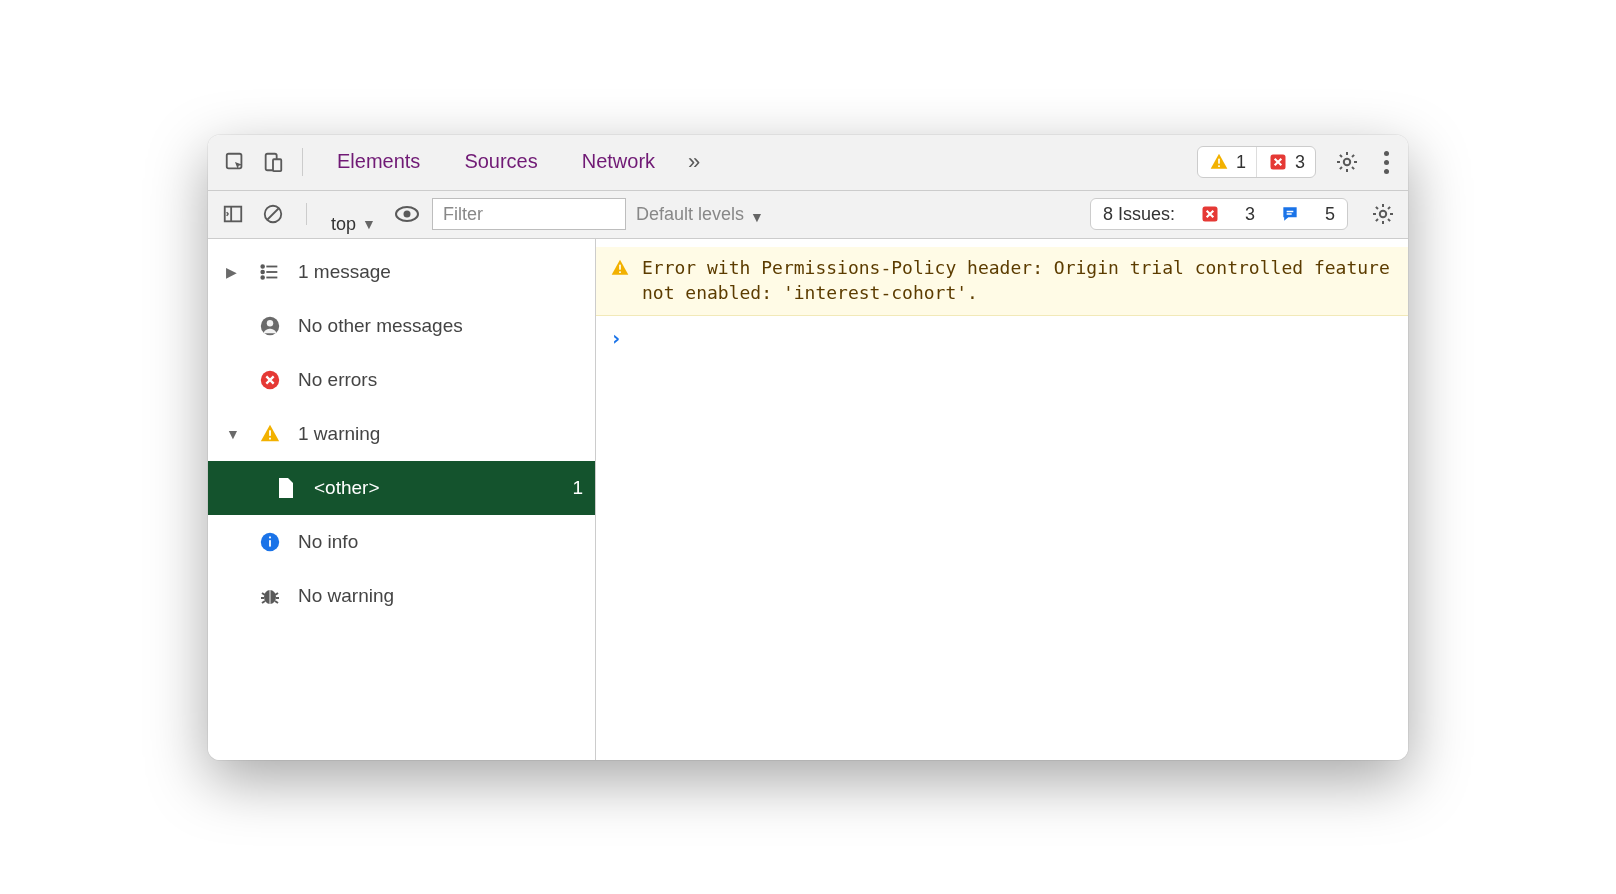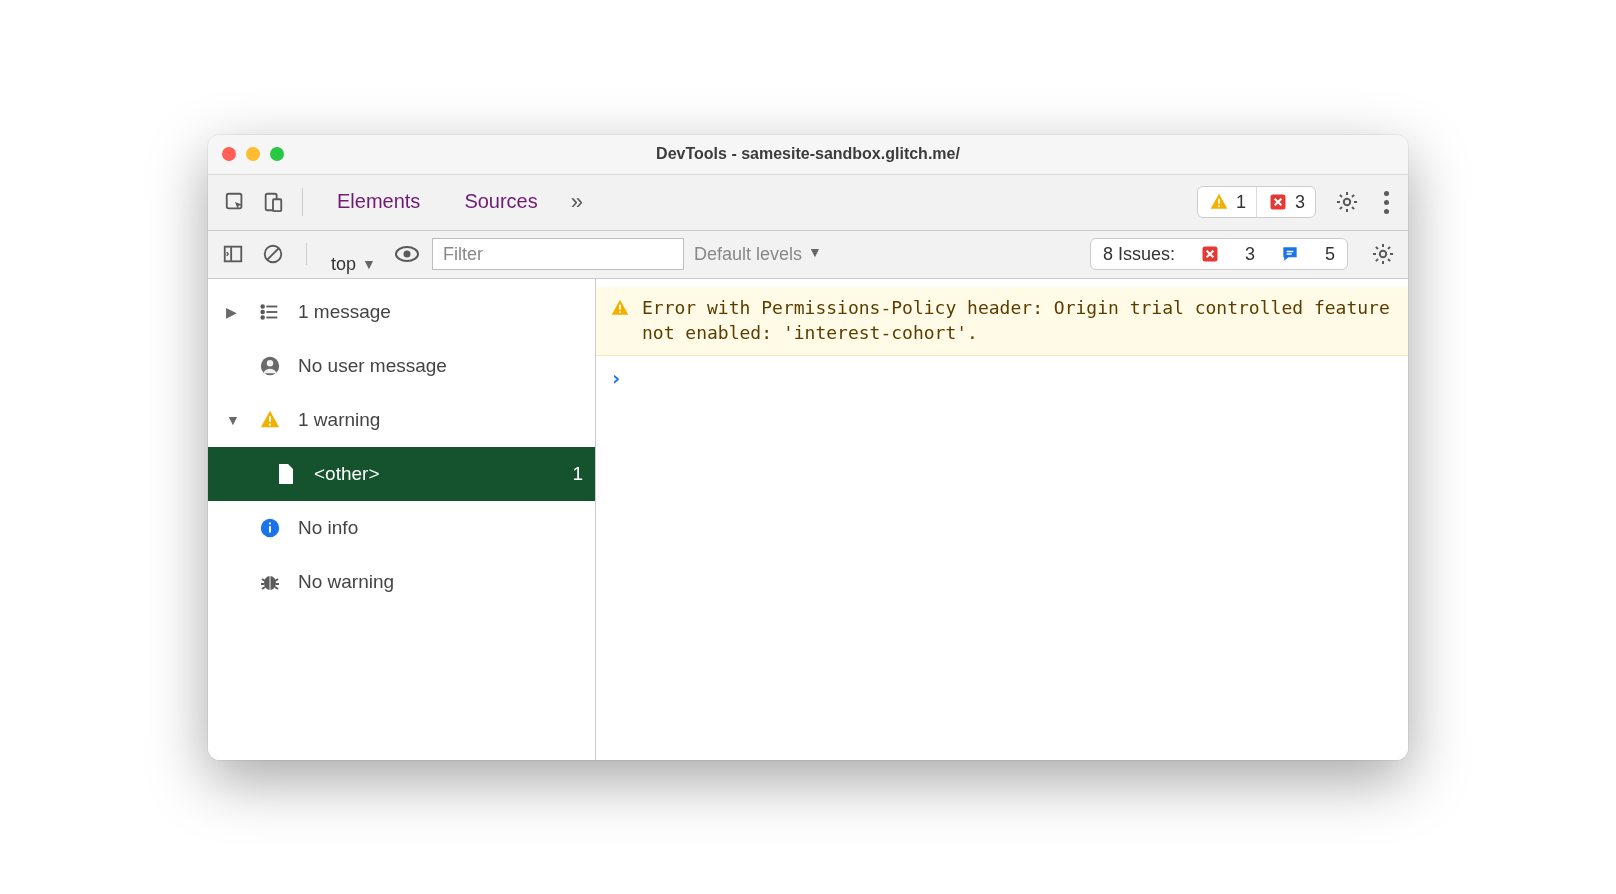--- a/index.html
+++ b/index.html
@@ -83,27 +83,27 @@
     padding:0 10px; gap:10px;
   }
   .consolebar .iconbtn {width:30px;height:30px;display:flex;align-items:center;justify-content:center;color:#5a5a5a;cursor:pointer;}
   .contextsel {
     display:flex; align-items:center; gap:6px; font-size:18px; color:#333; cursor:pointer;
     padding:0 6px;
     margin-top:20px;
   }
   .tri { font-size:14px;color:#666;}
   .filter {
-    height: 32px; width:252px;
+    height: 32px; width:194px;
     border:1px solid #bdbdbd;
     background:#fff;
     font-size:18px; padding:0 10px; color:#4d7c0f;
   }
   .filter::placeholder{color:#888;}
-  .levels { font-size:18px; color:#888; cursor:pointer; display:flex;align-items:flex-start;gap:6px;}
+  .levels { font-size:18px; color:#888; cursor:pointer; display:flex;align-items:flex-end;gap:6px;}
   .issuesbox{
     border:1px solid #ccc; border-radius:6px; background:#fff;
     display:flex; align-items:center; gap:24px;
     padding:4px 12px; font-size:18px; color:#333;
   }
   
   .body { flex:1; display:flex; min-height:0; }
   .sidebar {
     width: 388px; border-right:1px solid #ccc; background:#fff;
     font-size:19px;
@@ -139,46 +139,39 @@
   svg { display:block; }
   .warntri{fill:#f2b100;}
   .errsq{fill:#e53935;}
   .msgbl{fill:#1a73e8;}
 </style>
 </head>
 <body>
 
 <div class="window">
 
-  <div class="titlebar">
-    <div class="traffic">
-      <span class="tl-red"></span>
-      <span class="tl-yel"></span>
-      <span class="tl-grn"></span>
-    </div>
-    <div class="title">DevTools - samesite-sandbox.glitch.me/</div>
-  </div>
 
   <div class="tabbar">
     <div class="iconbtn">
       <svg width="22" height="22" viewBox="0 0 24 24">
           <rect x="3" y="3" width="16" height="16" rx="2" fill="none" stroke="#5a5a5a" stroke-width="2"></rect>
           <path d="M12 12 L20 15 L16 16 L15 20 Z" fill="#5a5a5a"></path>
         </svg>
     </div>
     <div class="iconbtn">
       <svg width="22" height="22" viewBox="0 0 24 24">
           <rect x="4" y="3" width="12" height="18" rx="2" fill="none" stroke="#5a5a5a" stroke-width="2"></rect>
           <rect x="12" y="9" width="9" height="13" rx="1" fill="#f2f2f2" stroke="#5a5a5a" stroke-width="2"></rect>
         </svg>
     </div>
     <div class="divider"></div>
     <div class="tabs">
       <div class="tab">Elements</div>
       <div class="tab">Sources</div>
+      <div class="tab">Network</div>
       <div class="more">»</div>
     </div>
     <div class="spacer"></div>
     <div class="badgegrp">
       <div class="bitem">
         <span class="iw">
             <svg width="20" height="20" viewBox="0 0 24 24">
               <path class="warntri" d="M12 2 L22 20 L2 20 Z"></path>
               <rect x="11" y="8" width="2" height="6" fill="#fff"></rect>
               <rect x="11" y="16" width="2" height="2" fill="#fff"></rect>
@@ -303,21 +296,31 @@
       </div>
       <div class="srow">
         <span class="arrow"></span>
         <span class="ic">
             <svg width="22" height="22" viewBox="0 0 24 24">
               <circle cx="12" cy="12" r="10" fill="#6a6a6a"></circle>
               <circle cx="12" cy="9" r="3.5" fill="#f2f2f2"></circle>
               <path d="M5 20c1-4 5-5 7-5s6 1 7 5" fill="#f2f2f2"></path>
             </svg>
           </span>
-        <span class="dimtxt">No user message</span>
+        <span class="dimtxt">No other messages</span>
+      </div>
+      <div class="srow">
+        <span class="arrow"></span>
+        <span class="ic">
+            <svg width="22" height="22" viewBox="0 0 24 24">
+              <circle cx="12" cy="12" r="10" fill="#e53935"></circle>
+              <path d="M8 8 L16 16 M16 8 L8 16" stroke="#fff" stroke-width="2.5"></path>
+            </svg>
+          </span>
+        <span class="dimtxt">No errors</span>
       </div>
       <div class="srow">
         <span class="arrow">▼</span>
         <span class="ic">
             <svg width="22" height="22" viewBox="0 0 24 24">
               <path class="warntri" d="M12 2 L22 20 L2 20 Z"></path>
               <rect x="11" y="8" width="2" height="6" fill="#fff"></rect>
               <rect x="11" y="16" width="2" height="2" fill="#fff"></rect>
             </svg>
           </span>

